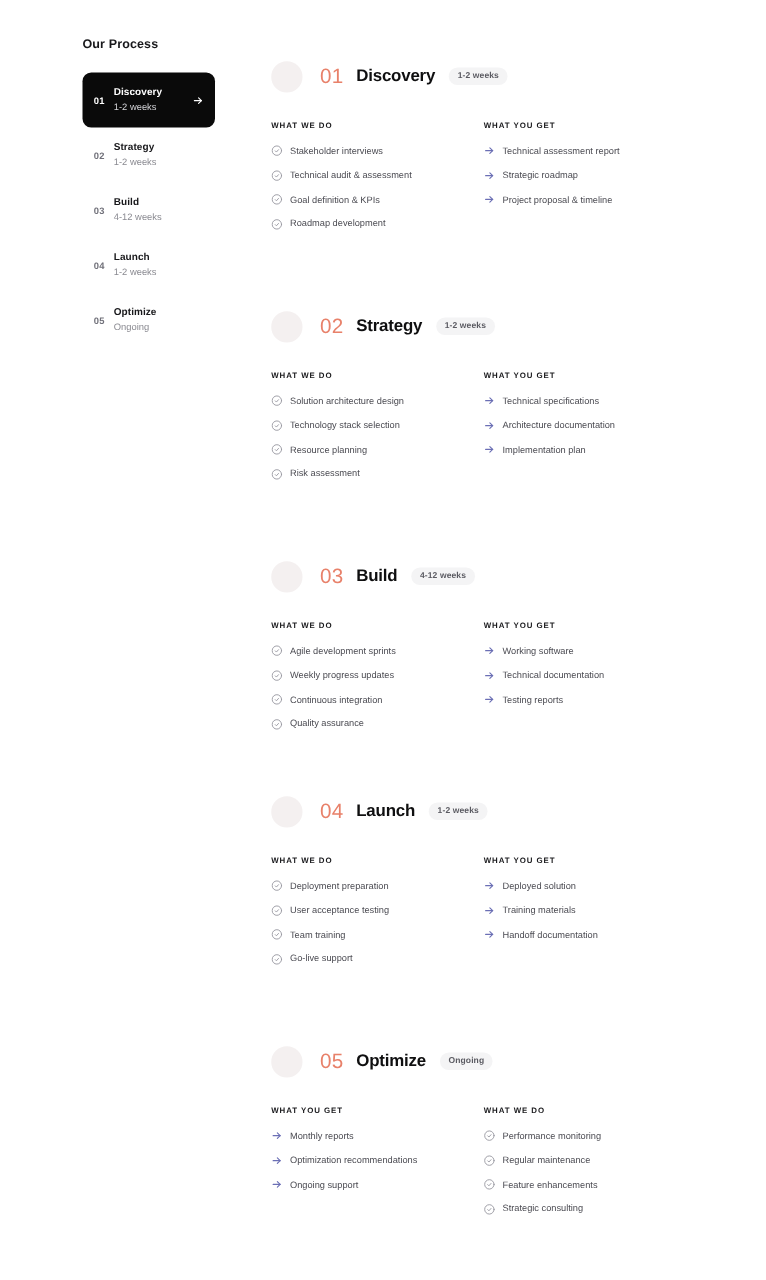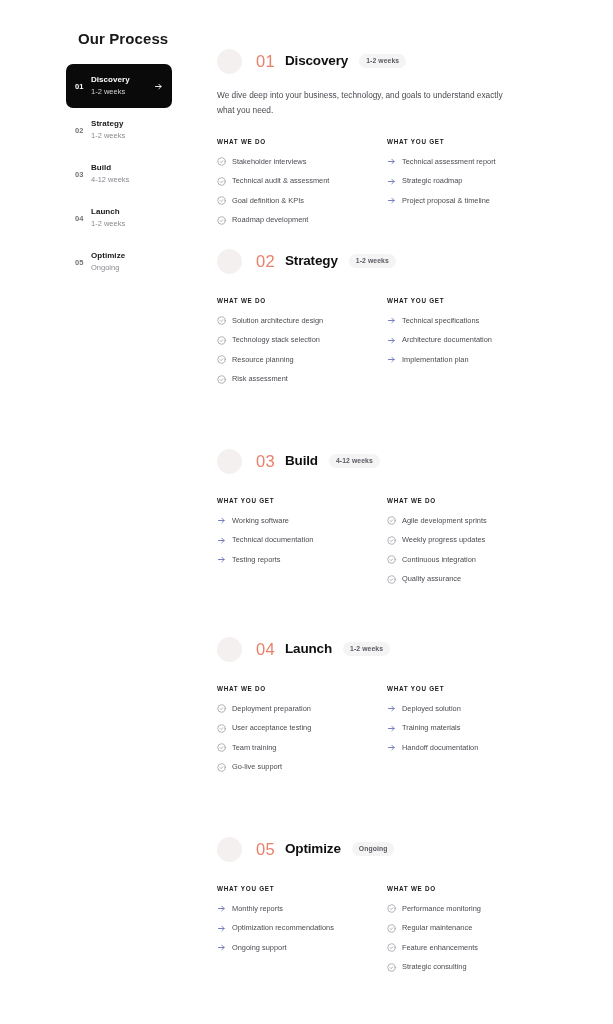--- a/index.html
+++ b/index.html
@@ -21,25 +21,25 @@
   }
 
   
   .sidebar {
     position: absolute;
     left: 66px;
     top: 30px;
     width: 106px;
   }
   .sidebar-title {
-    font-size: 15px;
+    font-size: 10px;
     font-weight: 700;
     letter-spacing: 0.1px;
     color: #18181b;
-    margin: 0 0 16px 12px;
+    margin: 0 0 16px 0;
     line-height: 1.2;
   }
   .nav-list { display: flex; flex-direction: column; }
   .nav-item {
     position: relative;
     display: flex;
     align-items: center;
     height: 44px;
     padding: 0 9px;
     margin-bottom: 0px;
@@ -236,21 +236,20 @@
   </div>
 
   <div class="main" id="steps-root">
       <div class="step step1">
         <div class="step-head">
           <div class="step-circle"></div>
           <div class="step-num">01</div>
           <div class="step-title">Discovery</div>
           <div class="step-badge">1-2 weeks</div>
         </div>
-        <div class="step-desc">We dive deep into your business, technology, and goals to understand exactly what you need.</div>
         <div class="cols">
           <div class="col">
             <div class="col-head">WHAT WE DO</div>
             <div class="item">
               <span class="ic"><svg width="9" height="9" viewBox="0 0 24 24" fill="none" stroke="#9a9aa2" stroke-width="2" stroke-linecap="round" stroke-linejoin="round">
                   <circle cx="12" cy="12" r="10"></circle>
                   <path d="M8.5 12.5l2.5 2.5 4.5-5"></path>
                 </svg></span>
               <span class="tx">Stakeholder interviews</span>
             </div>
@@ -369,20 +368,51 @@
       </div>
       <div class="step step3">
         <div class="step-head">
           <div class="step-circle"></div>
           <div class="step-num">03</div>
           <div class="step-title">Build</div>
           <div class="step-badge">4-12 weeks</div>
         </div>
         <div class="cols">
           <div class="col">
+            <div class="col-head">WHAT WE DO</div>
+            <div class="item">
+              <span class="ic"><svg width="9" height="9" viewBox="0 0 24 24" fill="none" stroke="#9a9aa2" stroke-width="2" stroke-linecap="round" stroke-linejoin="round">
+                  <circle cx="12" cy="12" r="10"></circle>
+                  <path d="M8.5 12.5l2.5 2.5 4.5-5"></path>
+                </svg></span>
+              <span class="tx">Agile development sprints</span>
+            </div>
+            <div class="item">
+              <span class="ic"><svg width="9" height="9" viewBox="0 0 24 24" fill="none" stroke="#9a9aa2" stroke-width="2" stroke-linecap="round" stroke-linejoin="round">
+                  <circle cx="12" cy="12" r="10"></circle>
+                  <path d="M8.5 12.5l2.5 2.5 4.5-5"></path>
+                </svg></span>
+              <span class="tx">Weekly progress updates</span>
+            </div>
+            <div class="item">
+              <span class="ic"><svg width="9" height="9" viewBox="0 0 24 24" fill="none" stroke="#9a9aa2" stroke-width="2" stroke-linecap="round" stroke-linejoin="round">
+                  <circle cx="12" cy="12" r="10"></circle>
+                  <path d="M8.5 12.5l2.5 2.5 4.5-5"></path>
+                </svg></span>
+              <span class="tx">Continuous integration</span>
+            </div>
+            <div class="item">
+              <span class="ic"><svg width="9" height="9" viewBox="0 0 24 24" fill="none" stroke="#9a9aa2" stroke-width="2" stroke-linecap="round" stroke-linejoin="round">
+                  <circle cx="12" cy="12" r="10"></circle>
+                  <path d="M8.5 12.5l2.5 2.5 4.5-5"></path>
+                </svg></span>
+              <span class="tx">Quality assurance</span>
+            </div>
+          </div>
+          <div class="col">
             <div class="col-head">WHAT YOU GET</div>
             <div class="item">
               <span class="ic arrow-ic"><svg width="9" height="9" viewBox="0 0 24 24" fill="none" stroke="#6b6fb5" stroke-width="2.4" stroke-linecap="round" stroke-linejoin="round">
                   <path d="M4 12h15"></path>
                   <path d="M13 6l6 6-6 6"></path>
                 </svg></span>
               <span class="tx">Working software</span>
             </div>
             <div class="item">
               <span class="ic arrow-ic"><svg width="9" height="9" viewBox="0 0 24 24" fill="none" stroke="#6b6fb5" stroke-width="2.4" stroke-linecap="round" stroke-linejoin="round">
@@ -390,51 +420,20 @@
                   <path d="M13 6l6 6-6 6"></path>
                 </svg></span>
               <span class="tx">Technical documentation</span>
             </div>
             <div class="item">
               <span class="ic arrow-ic"><svg width="9" height="9" viewBox="0 0 24 24" fill="none" stroke="#6b6fb5" stroke-width="2.4" stroke-linecap="round" stroke-linejoin="round">
                   <path d="M4 12h15"></path>
                   <path d="M13 6l6 6-6 6"></path>
                 </svg></span>
               <span class="tx">Testing reports</span>
-            </div>
-          </div>
-          <div class="col">
-            <div class="col-head">WHAT WE DO</div>
-            <div class="item">
-              <span class="ic"><svg width="9" height="9" viewBox="0 0 24 24" fill="none" stroke="#9a9aa2" stroke-width="2" stroke-linecap="round" stroke-linejoin="round">
-                  <circle cx="12" cy="12" r="10"></circle>
-                  <path d="M8.5 12.5l2.5 2.5 4.5-5"></path>
-                </svg></span>
-              <span class="tx">Agile development sprints</span>
-            </div>
-            <div class="item">
-              <span class="ic"><svg width="9" height="9" viewBox="0 0 24 24" fill="none" stroke="#9a9aa2" stroke-width="2" stroke-linecap="round" stroke-linejoin="round">
-                  <circle cx="12" cy="12" r="10"></circle>
-                  <path d="M8.5 12.5l2.5 2.5 4.5-5"></path>
-                </svg></span>
-              <span class="tx">Weekly progress updates</span>
-            </div>
-            <div class="item">
-              <span class="ic"><svg width="9" height="9" viewBox="0 0 24 24" fill="none" stroke="#9a9aa2" stroke-width="2" stroke-linecap="round" stroke-linejoin="round">
-                  <circle cx="12" cy="12" r="10"></circle>
-                  <path d="M8.5 12.5l2.5 2.5 4.5-5"></path>
-                </svg></span>
-              <span class="tx">Continuous integration</span>
-            </div>
-            <div class="item">
-              <span class="ic"><svg width="9" height="9" viewBox="0 0 24 24" fill="none" stroke="#9a9aa2" stroke-width="2" stroke-linecap="round" stroke-linejoin="round">
-                  <circle cx="12" cy="12" r="10"></circle>
-                  <path d="M8.5 12.5l2.5 2.5 4.5-5"></path>
-                </svg></span>
-              <span class="tx">Quality assurance</span>
             </div>
           </div>
         </div>
       </div>
       <div class="step step4">
         <div class="step-head">
           <div class="step-circle"></div>
           <div class="step-num">04</div>
           <div class="step-title">Launch</div>
           <div class="step-badge">1-2 weeks</div>

